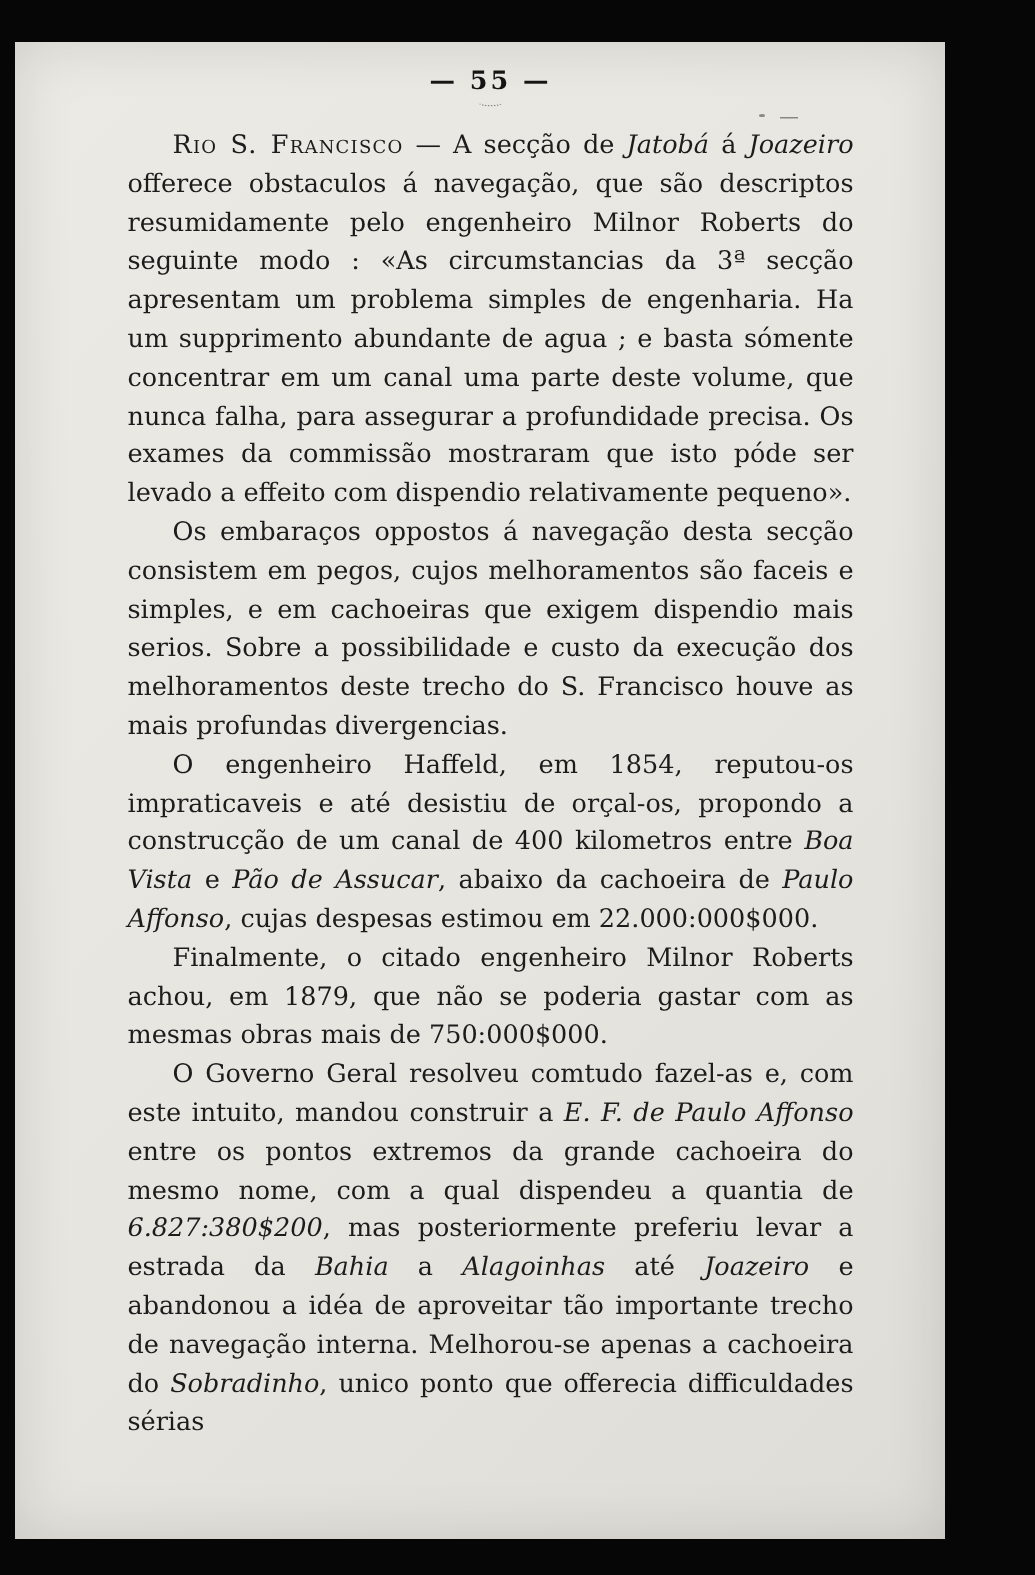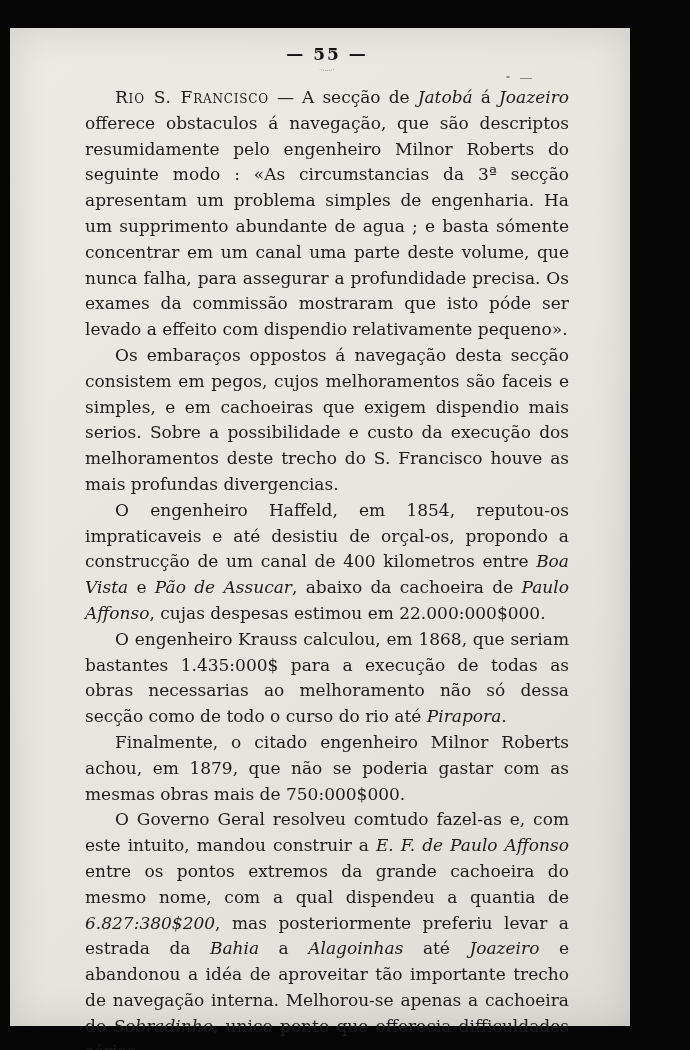--- a/index.html
+++ b/index.html
@@ -73,19 +73,18 @@
   <div class="page">
     <div class="artifact-dot-a"></div>
     <div class="artifact-dot-b"></div>
     <div class="page-inner">
       <div class="pagenum">— 55 —</div>
       <div class="artifact-under-number"></div>
       <div class="text-block">
           <p class="para"><span class="seg-smallcaps">Rio S. Francisco</span><span> — A secção de </span><span class="seg-italic">Jatobá</span><span> á </span><span class="seg-italic">Joazeiro</span><span> offerece obstaculos á navegação, que são descriptos resumidamente pelo engenheiro Milnor Roberts do seguinte modo : «As circumstancias da 3ª secção apresentam um problema simples de engenharia. Ha um supprimento abundante de agua ; e basta sómente concentrar em um canal uma parte deste volume, que nunca falha, para assegurar a profundidade precisa. Os exames da commissão mostraram que isto póde ser levado a effeito com dispendio relativamente pequeno».</span></p>
           <p class="para"><span>Os embaraços oppostos á navegação desta secção consistem em pegos, cujos melhoramentos são faceis e simples, e em cachoeiras que exigem dispendio mais serios. Sobre a possibilidade e custo da execução dos melhoramentos deste trecho do S. Francisco houve as mais profundas divergencias.</span></p>
           <p class="para"><span>O engenheiro Haffeld, em 1854, reputou-os impraticaveis e até desistiu de orçal-os, propondo a construcção de um canal de 400 kilometros entre </span><span class="seg-italic">Boa Vista</span><span> e </span><span class="seg-italic">Pão de Assucar</span><span>, abaixo da cachoeira de </span><span class="seg-italic">Paulo Affonso</span><span>, cujas despesas estimou em 22.000:000$000.</span></p>
-          <p class="para"><span>O engenheiro Krauss calculou, em 1868, que seriam bastantes 1.435:000$ para a execução de todas as obras necessarias ao melhoramento não só dessa secção como de todo o curso do rio até </span><span class="seg-italic">Pirapora</span><span>.</span></p>
           <p class="para"><span>Finalmente, o citado engenheiro Milnor Roberts achou, em 1879, que não se poderia gastar com as mesmas obras mais de 750:000$000.</span></p>
           <p class="para"><span>O Governo Geral resolveu comtudo fazel-as e, com este intuito, mandou construir a </span><span class="seg-italic">E. F. de Paulo Affonso</span><span> entre os pontos extremos da grande cachoeira do mesmo nome, com a qual dispendeu a quantia de </span><span class="seg-italic">6.827:380$200</span><span>, mas posteriormente preferiu levar a estrada da </span><span class="seg-italic">Bahia</span><span> a </span><span class="seg-italic">Alagoinhas</span><span> até </span><span class="seg-italic">Joazeiro</span><span> e abandonou a idéa de aproveitar tão importante trecho de navegação interna. Melhorou-se apenas a cachoeira do </span><span class="seg-italic">Sobradinho</span><span>, unico ponto que offerecia difficuldades sérias</span></p>
         </div>
     </div>
   </div>
 </div>
 
 </body></html>

